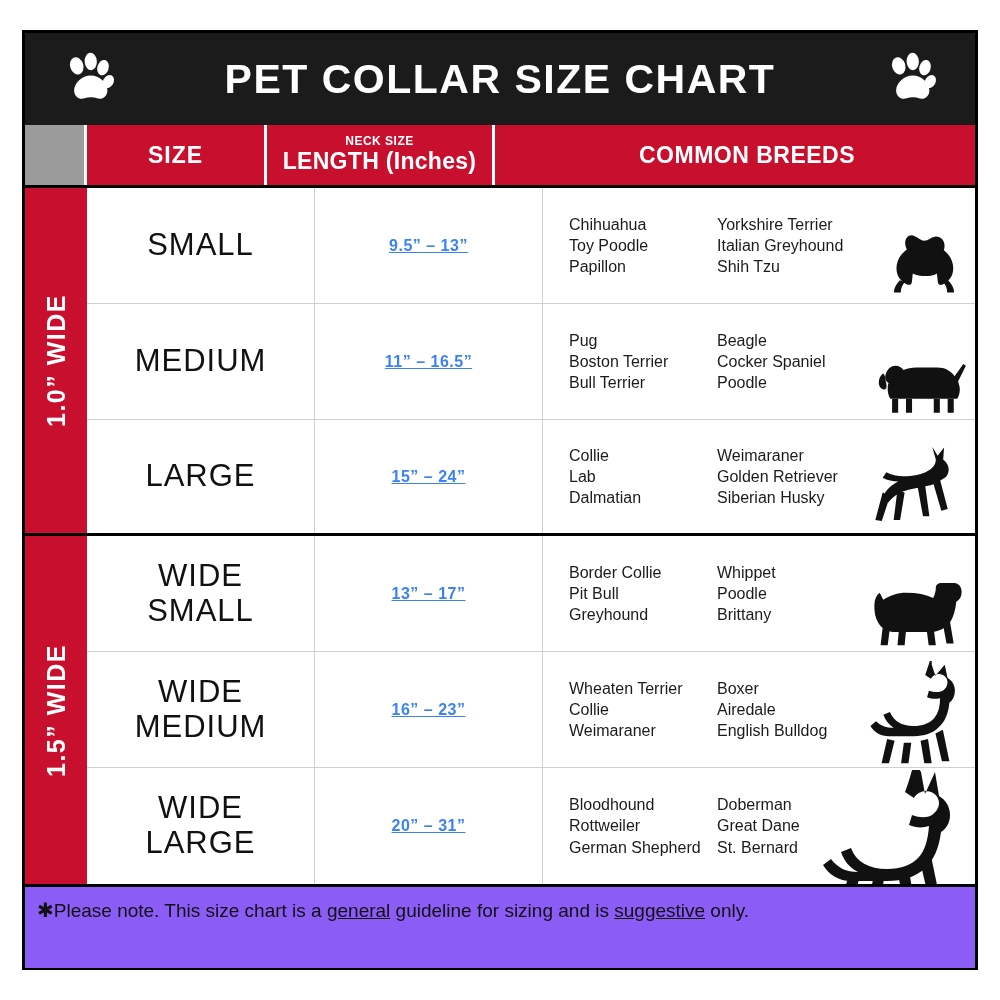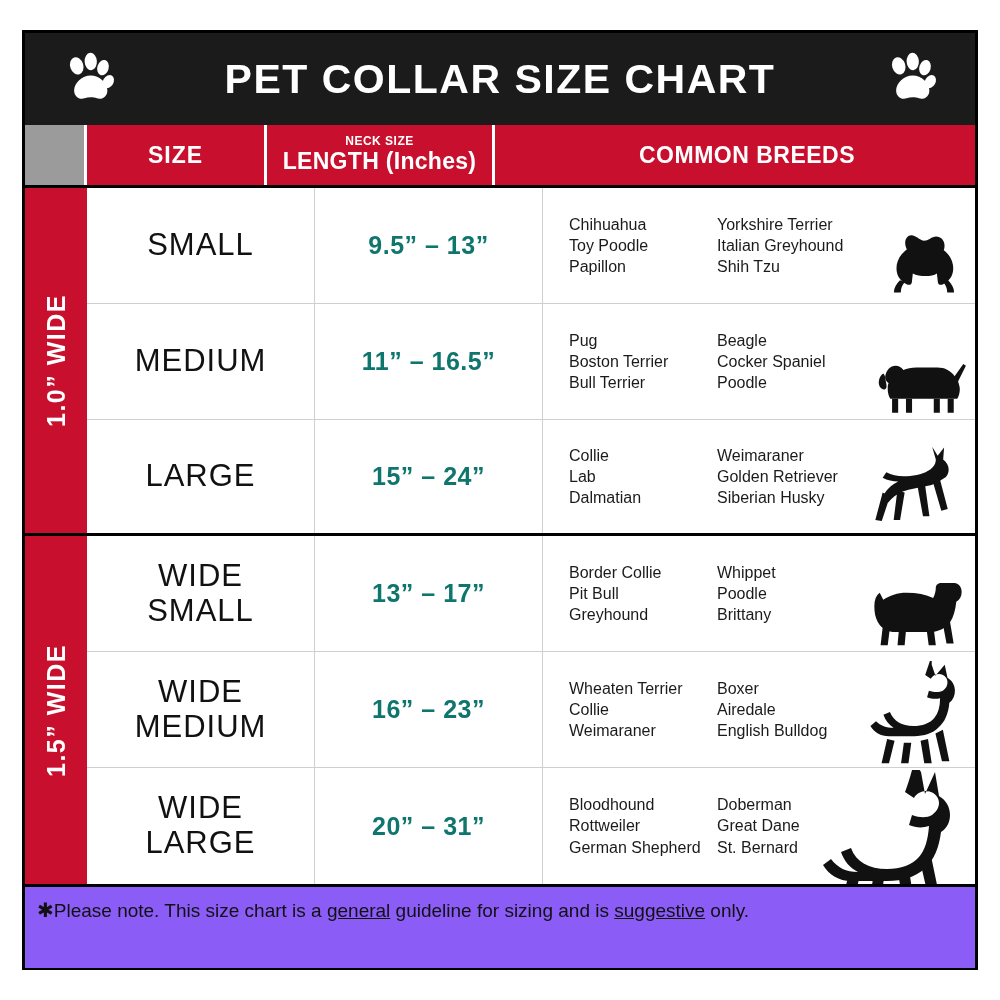--- a/index.html
+++ b/index.html
@@ -119,26 +119,27 @@
     border-right: 1px solid #cfcfcf;
     box-sizing: border-box;
     color: #111;
     line-height: 1.12;
   }
   .c-len {
     width: 228px;
     display: flex;
     align-items: center;
     justify-content: center;
-    font-size: 25px;
+    font-size: 16px;
     font-weight: bold;
     letter-spacing: .5px;
     border-right: 1px solid #cfcfcf;
     box-sizing: border-box;
-    color: #0f766e;
+    color: #3b82f6;
+    text-decoration: underline;
   }
   .c-breeds {
     flex: 1;
     display: flex;
     align-items: center;
     position: relative;
     padding-left: 26px;
     box-sizing: border-box;
   }
   .breed-col {

